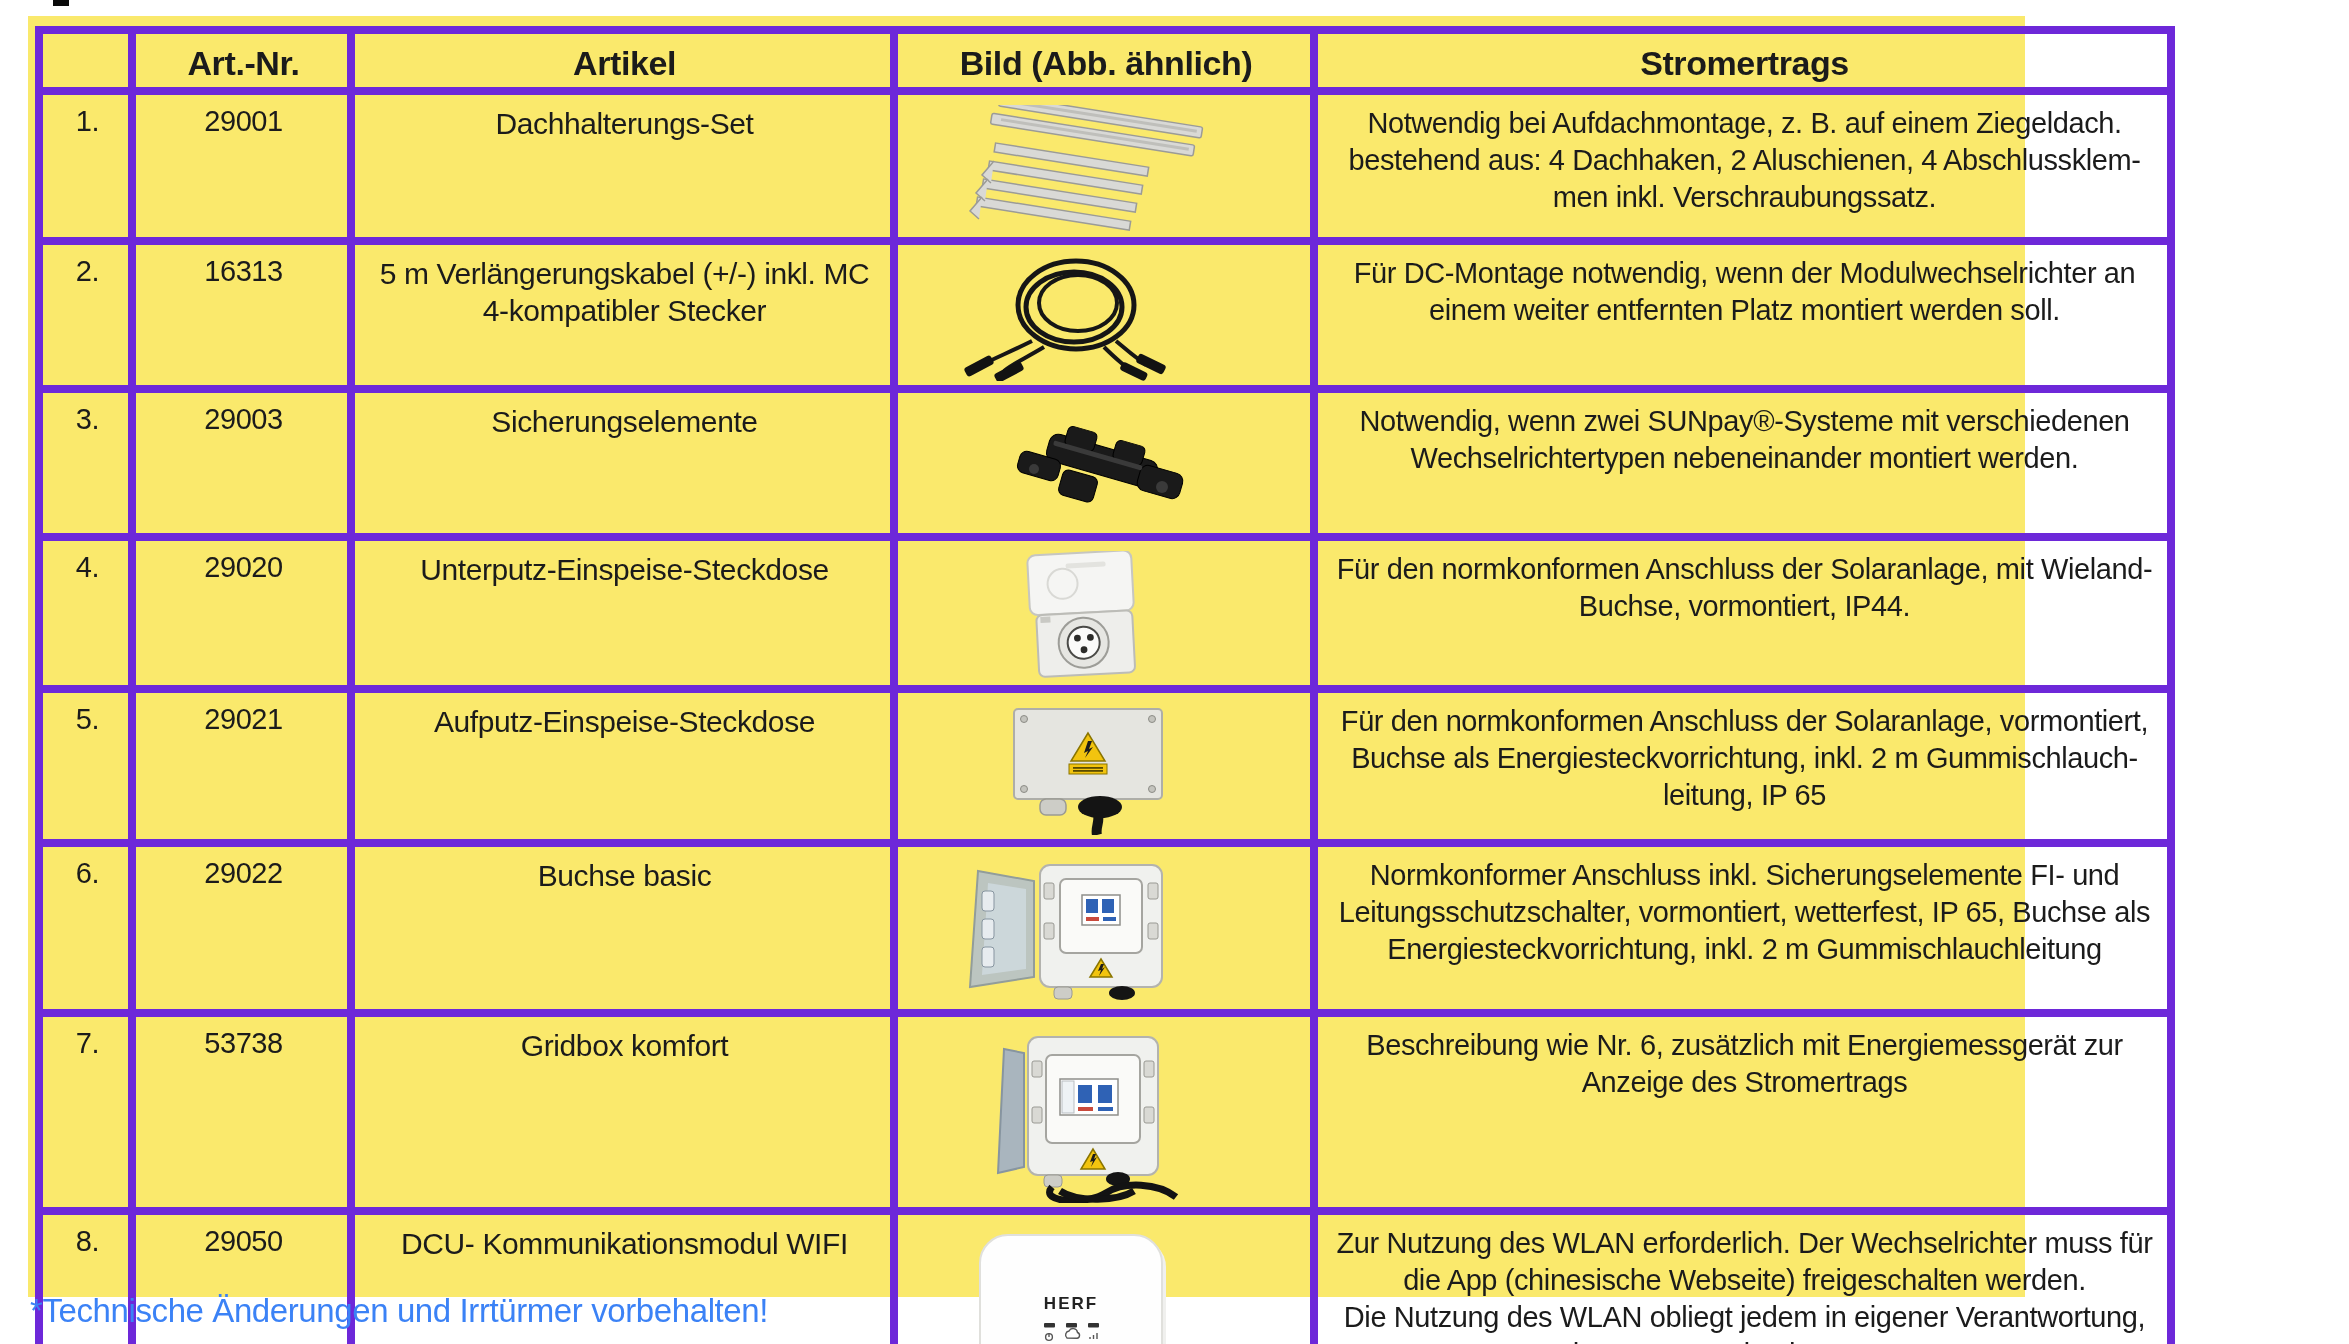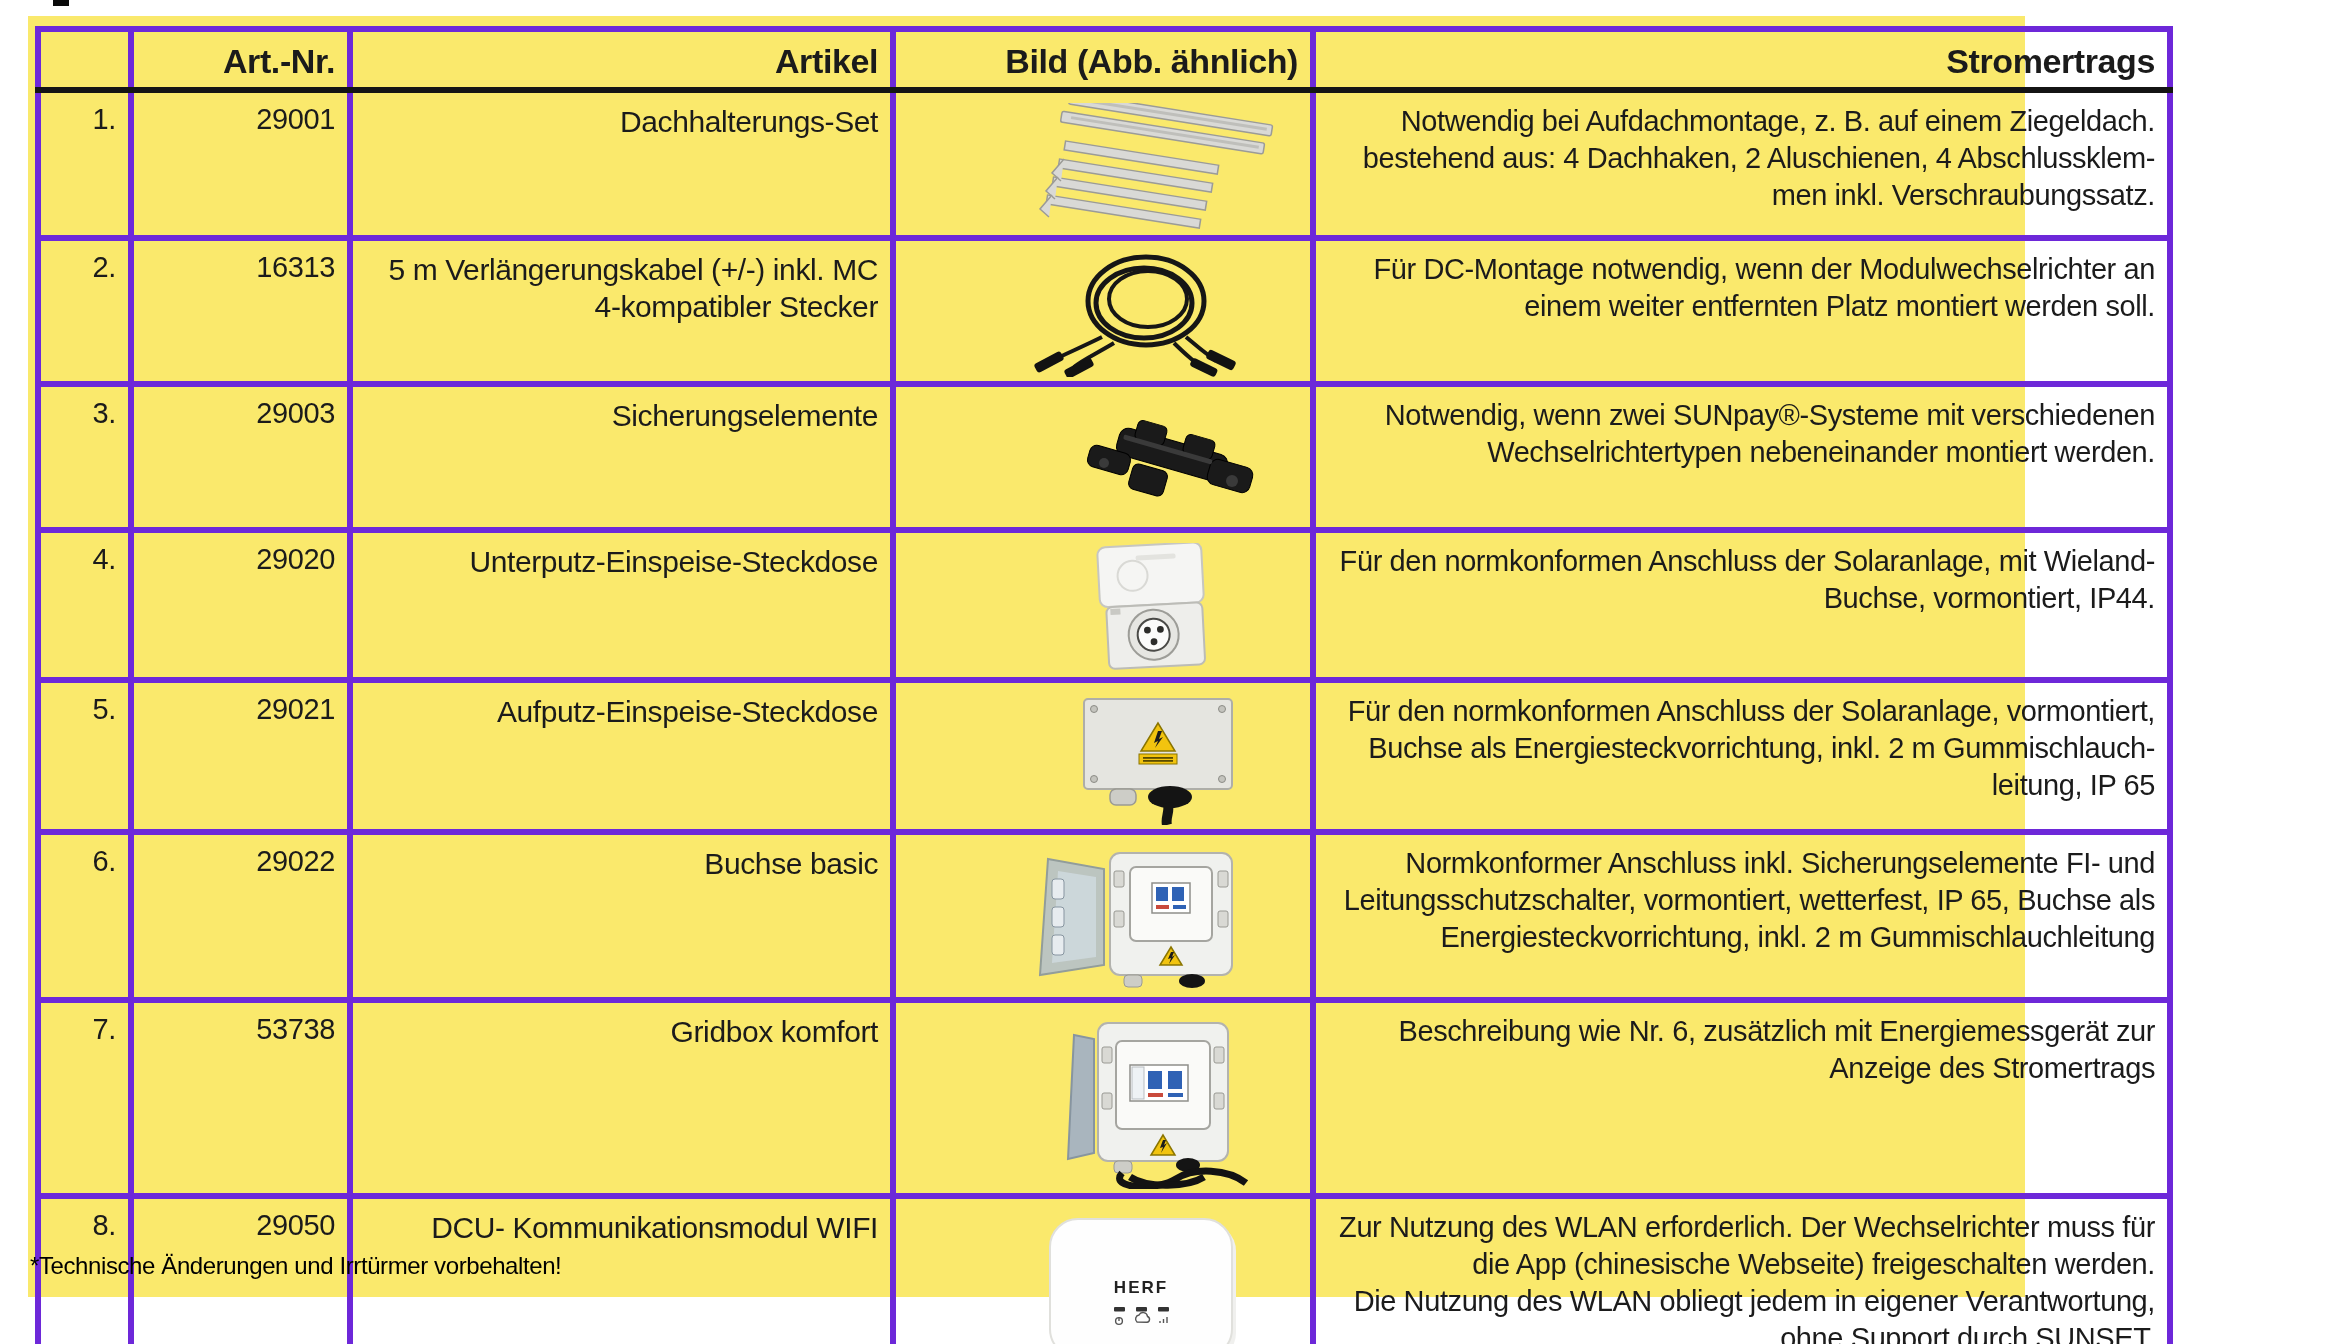--- a/index.html
+++ b/index.html
@@ -13,36 +13,36 @@
     position:absolute;left:35px;top:26px;width:2132px;height:1257px;
     border-collapse:collapse;table-layout:fixed;background:transparent;
     letter-spacing:-0.4px;
   }
   table.catalog col.c-nr{width:93px;}
   table.catalog col.c-art{width:219px;}
   table.catalog col.c-name{width:543px;}
   table.catalog col.c-img{width:420px;}
   table.catalog col.c-use{width:857px;}
   table.catalog td,table.catalog th{
-    border:6px solid #6d28d9;vertical-align:top;background:transparent;
-    padding:10px 12px 0 16px;text-align:right;font-weight:normal;
+    border:8px solid #6d28d9;vertical-align:top;background:transparent;
+    padding:10px 12px 0 16px;text-align:center;font-weight:normal;
   }
   table.catalog{border:6px solid #141414;}
   tr.header-row th{
     font-size:34px;font-weight:bold;padding-top:10px;border-bottom:6px solid #141414;
     white-space:nowrap;overflow:hidden;
   }
   tr.header-row th .hdr-note{font-weight:bold;}
   td.cell-nr,td.cell-art{font-size:29px;}
   td.cell-name{font-size:30px;white-space:pre-line;line-height:37px;}
   td.cell-use{font-size:29px;line-height:37px;white-space:pre-line;padding-left:16px;padding-right:6px;}
   td.cell-img{padding:4px 0 0 0;text-align:center;vertical-align:middle;}
   td.cell-img .imgwrap{display:inline-block;margin-left:-36px;}
   .footnote{
-    position:absolute;left:30px;top:1252px;font-size:24px;color:#000000;letter-spacing:-0.4px;
+    position:absolute;left:30px;top:1292px;font-size:33px;color:#3b82f6;letter-spacing:-0.4px;
   }
   svg{display:block;}
 </style>
 </head>
 <body>
 
 <div class="artifact"></div>
 <div class="highlight-band" id="band" style="background: rgb(250, 233, 108);"></div>
 
 <table class="catalog">

